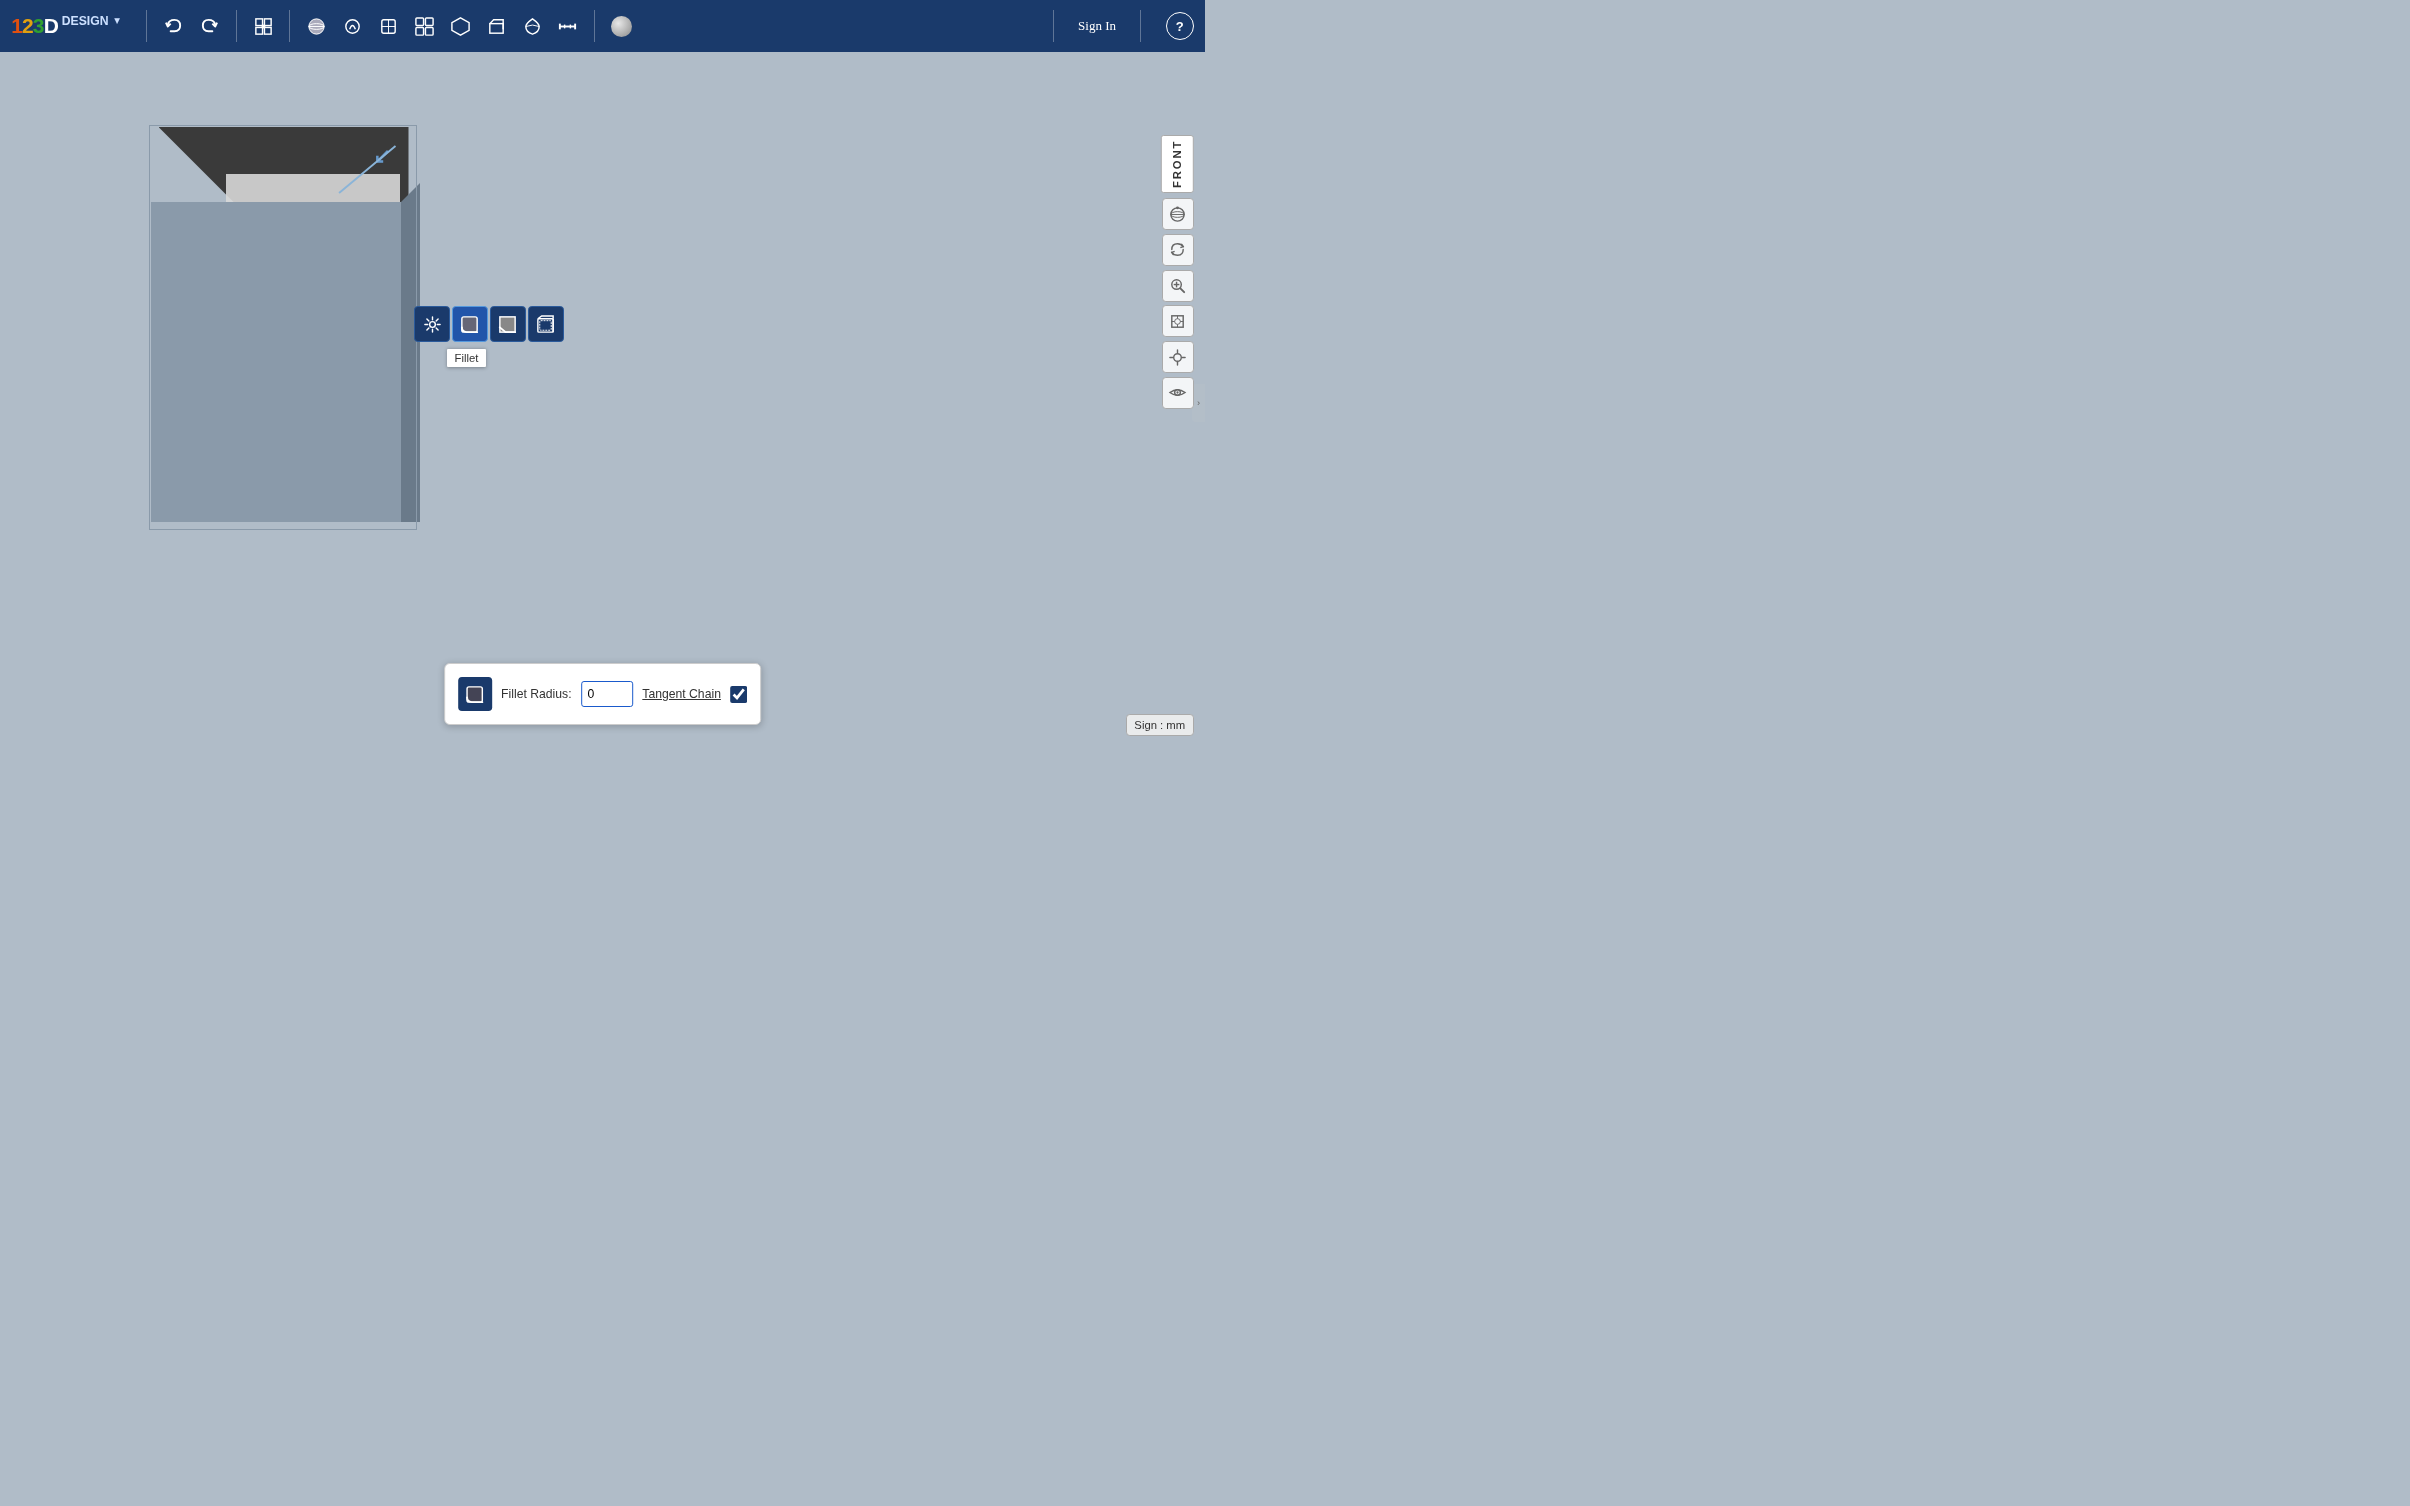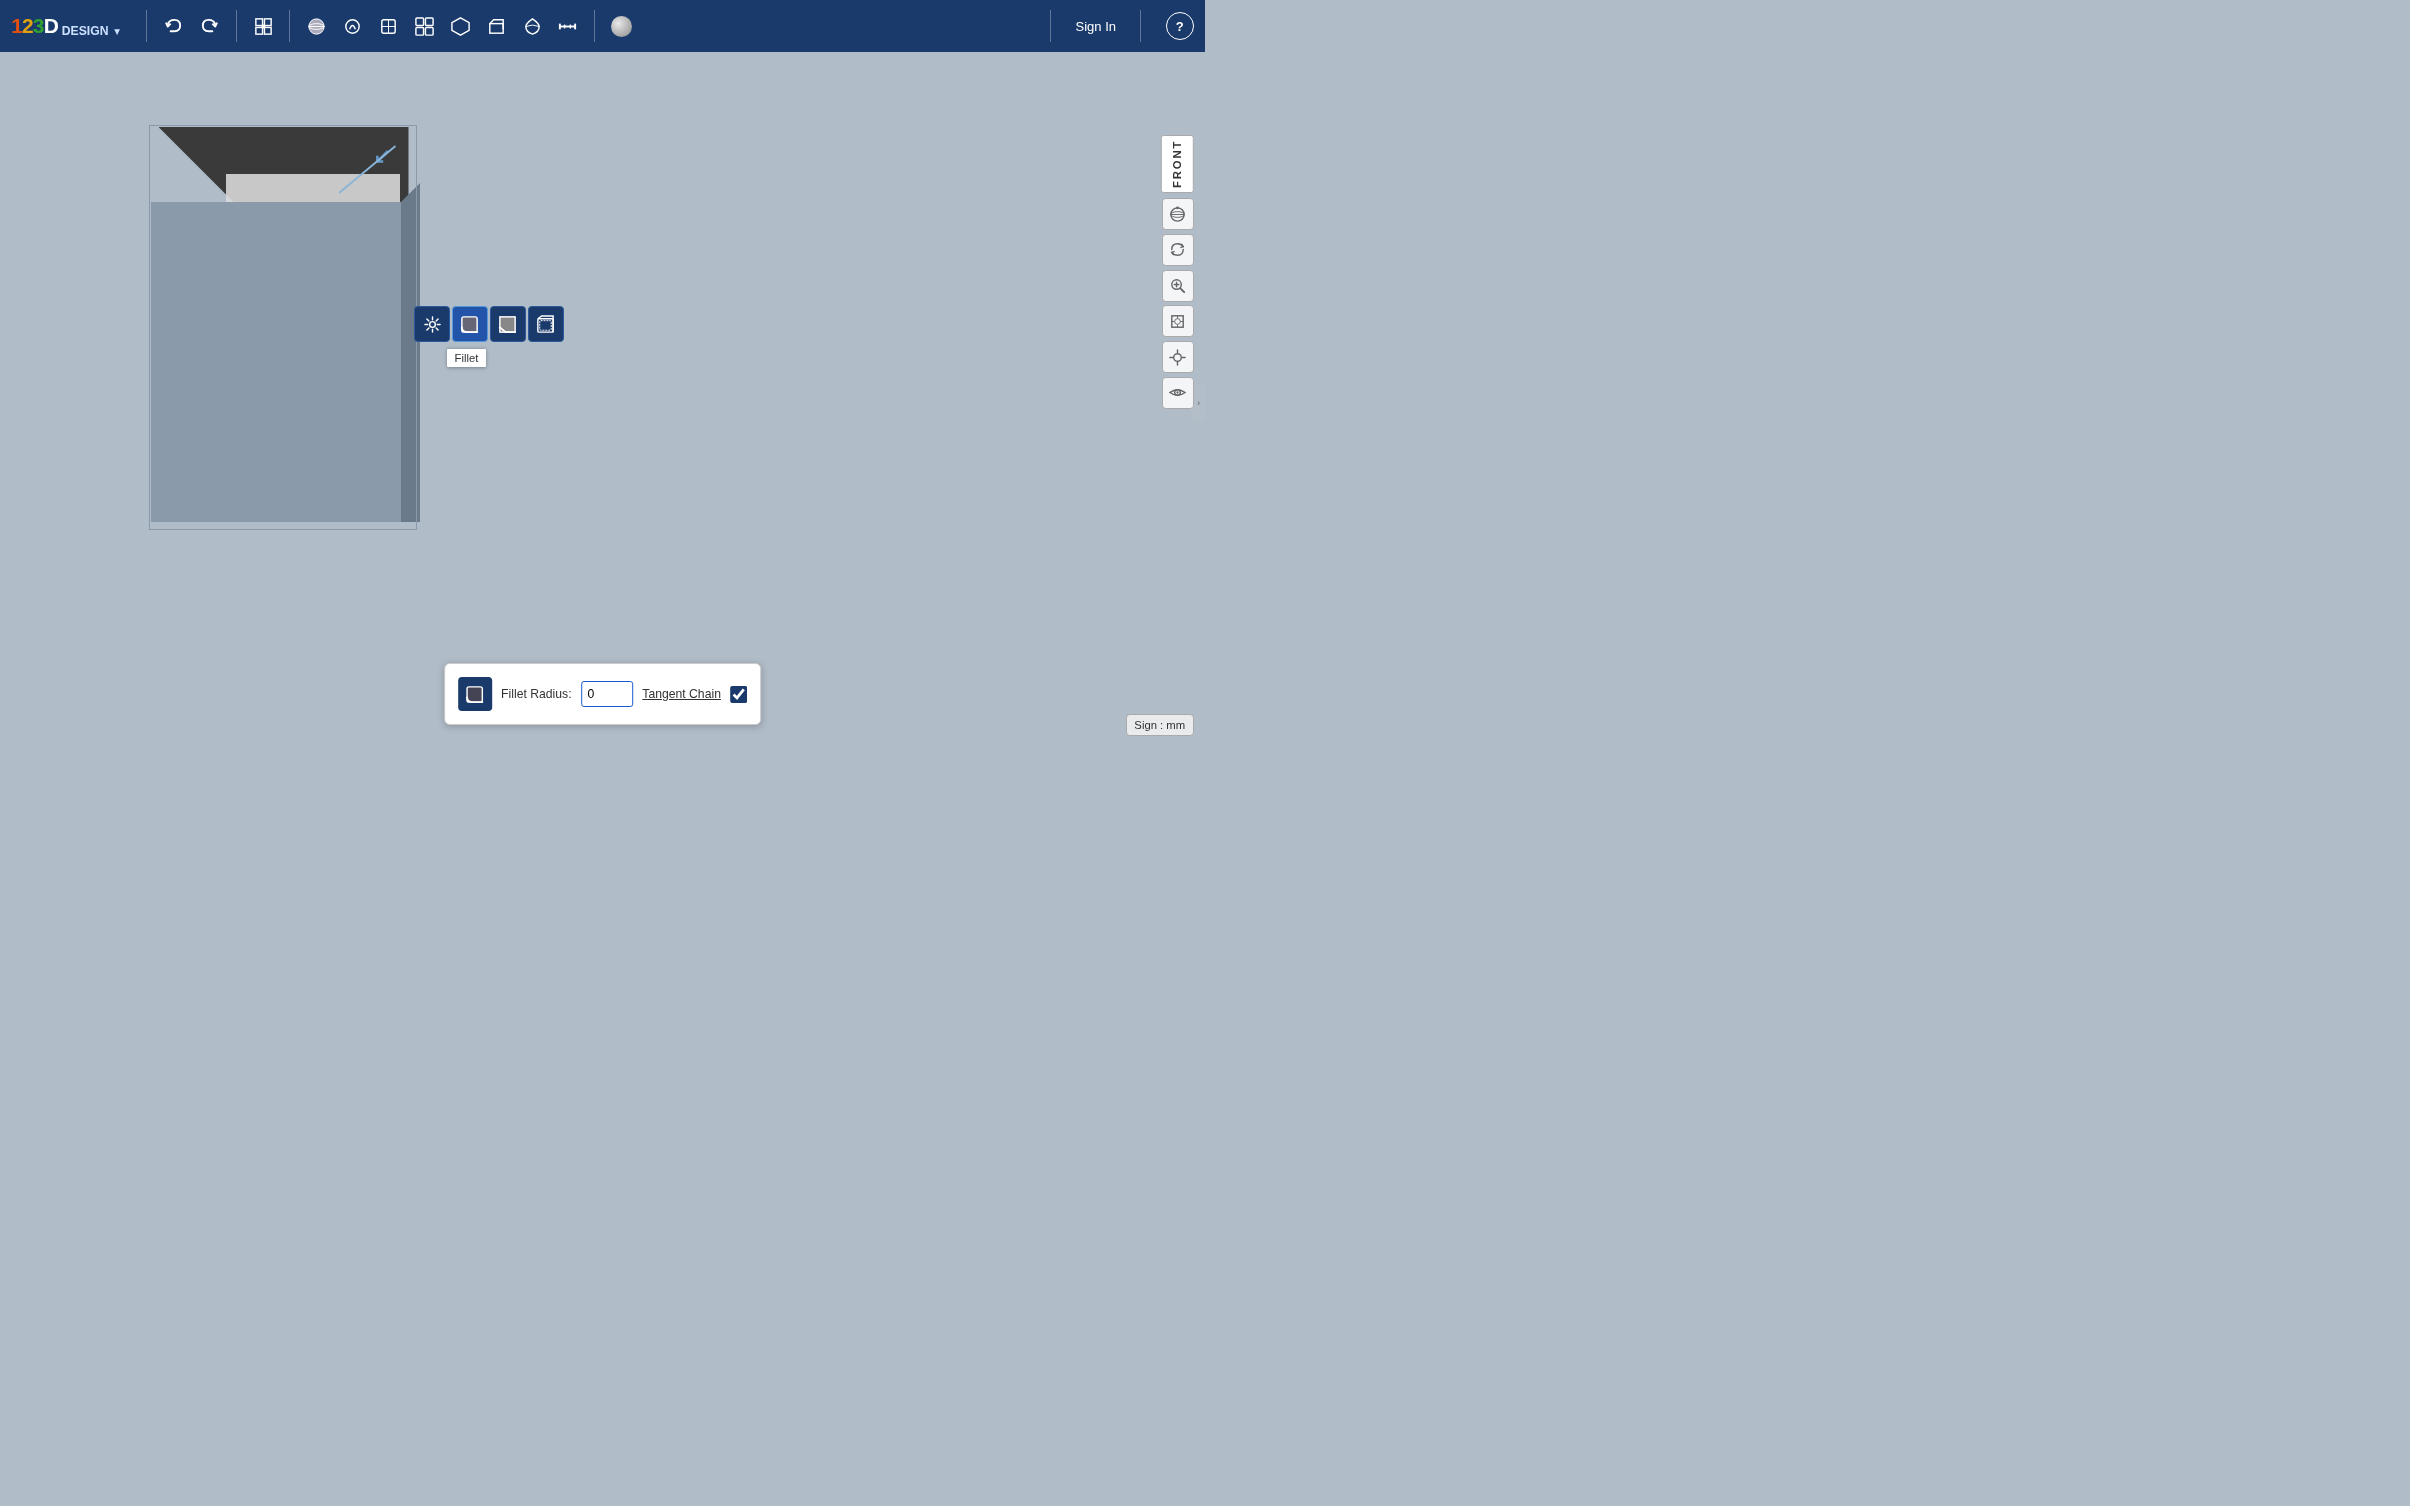--- a/index.html
+++ b/index.html
@@ -20,21 +20,21 @@
       background: #1a3a6b;
       display: flex;
       align-items: center;
       padding: 0 11.3px;
       position: relative;
       z-index: 100;
     }
 
     .logo-area {
       display: flex;
-      align-items: flex-end;
+      align-items: flex-start;
       gap: 3.8px;
       margin-right: 17px;
     }
 
     .logo-123d {
       font-size: 21px;
       font-weight: 900;
       color: white;
       letter-spacing: -0.9px;
     }
@@ -83,20 +83,21 @@
       display: flex;
       align-items: center;
       gap: 15px;
     }
 
     .signin-link {
       color: white;
       font-size: 13px;
       cursor: pointer;
       text-decoration: none;
+      font-family: Liberation Serif, serif;
     }
 
     .help-btn {
       width: 28px;
       height: 28px;
       border-radius: 50%;
       border: 1.9px solid white;
       color: white;
       display: flex;
       align-items: center;

